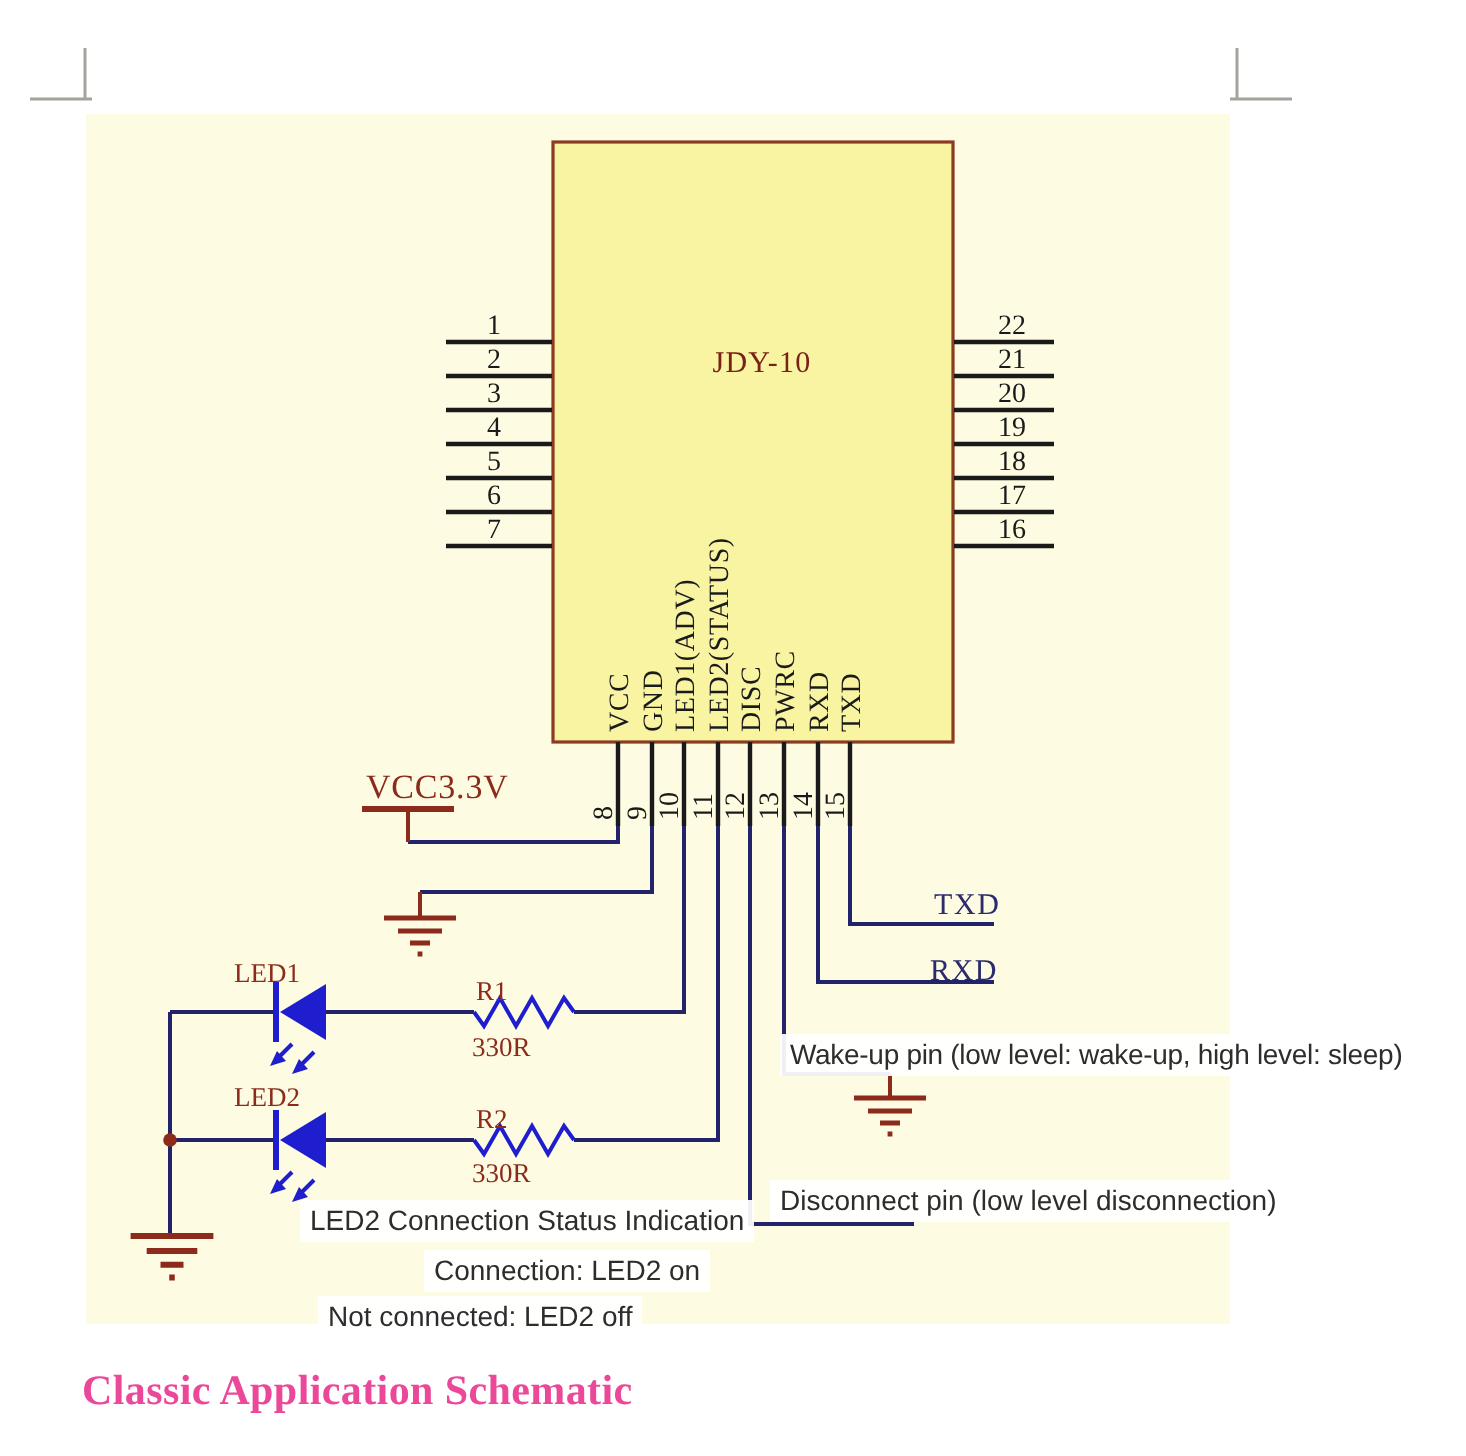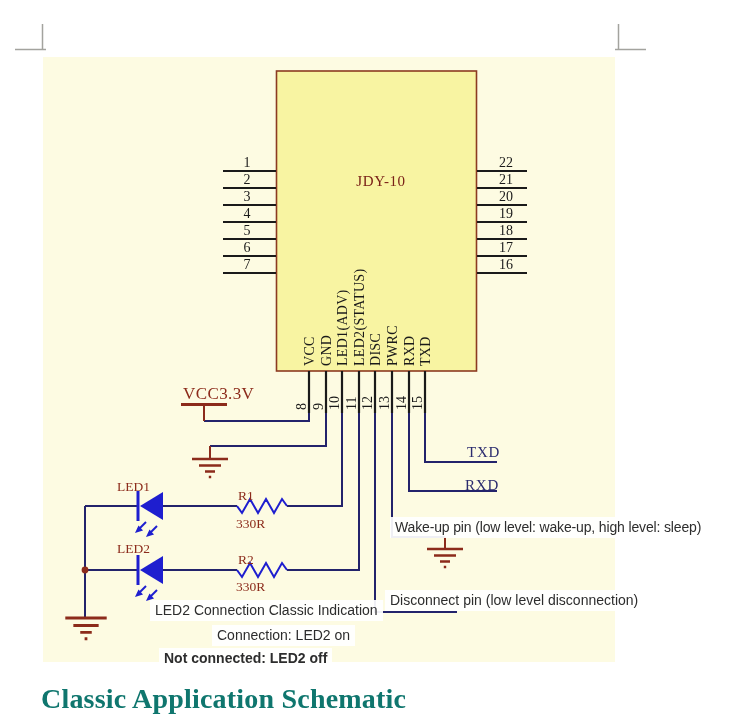--- a/index.html
+++ b/index.html
@@ -19,21 +19,21 @@
   .red-ref   { font-size:13.5px; fill:#8c2b1b; }
   .vcc-label { font-size:17px; fill:#8c2b1b; letter-spacing:0.4px; }
 
   
   .note { position:absolute; font-size:14px; color:#2d2d2d; white-space:nowrap; line-height:17px; }
   .note .patch { background:rgba(255,255,255,0.93); padding:2px 5px; display:inline-block; }
   .note.big { font-size:15px; }
   .caption {
     position:absolute; left:41px; top:683px;
     font-family:"Liberation Serif", serif; font-weight:bold;
-    font-size:28px; color:#0f766e; letter-spacing:0.2px;
+    font-size:21px; color:#ec4899; letter-spacing:0.2px;
   }
 </style>
 </head>
 <body>
 
 <div class="stage">
 
   <svg width="733" height="728" viewBox="0 0 733 728">
     <defs>
       <g id="gnd-sym" stroke="#8c2b1b" fill="none" stroke-width="2.6">
@@ -174,25 +174,25 @@
 
   <div class="note" style="left:385px; top:590px;">
     <span class="patch">Disconnect pin (low level disconnection)</span>
   </div>
 
   <div class="note" style="left:390px; top:517px; letter-spacing:-0.15px;">
     <span class="patch">Wake-up pin (low level: wake-up, high level: sleep)</span>
   </div>
 
   <div class="note" style="left:150px; top:600px;">
-    <span class="patch">LED2 Connection Classic Indication</span>
+    <span class="patch">LED2 Connection Status Indication</span>
   </div>
 
   <div class="note" style="left:166px; top:625px;padding-left:46px;">
     <span class="patch">Connection: LED2 on</span>
   </div>
 
-  <div class="note" style="left:159px; top:648px;font-weight:bold;">
+  <div class="note" style="left:159px; top:648px;">
     <span class="patch">Not connected: LED2 off</span>
   </div>
 
   <div class="caption">Classic Application Schematic</div>
 </div>
 
 </body></html>

